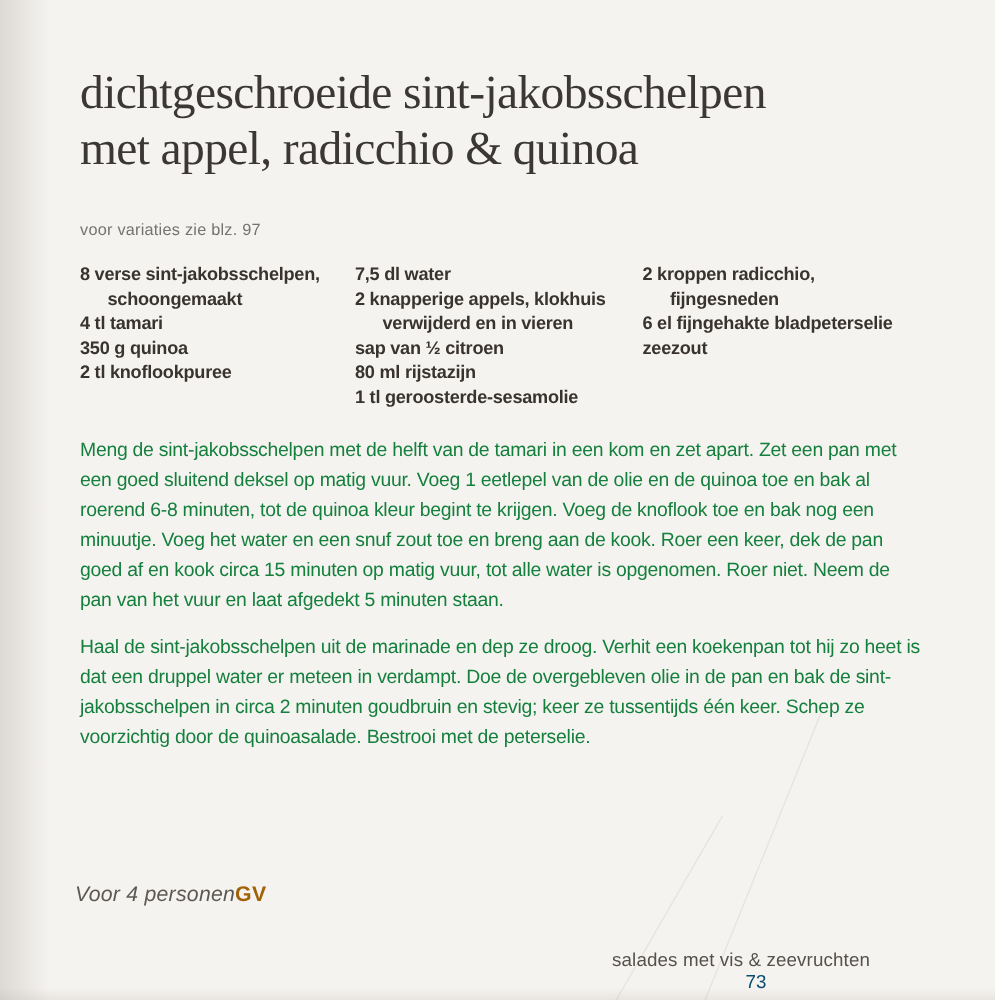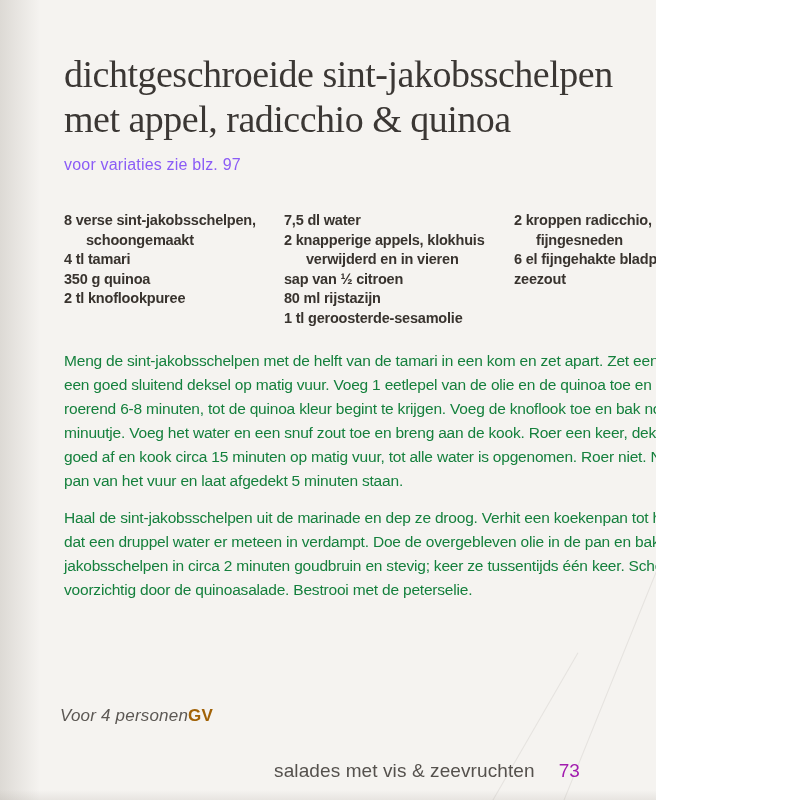--- a/index.html
+++ b/index.html
@@ -1,18 +1,18 @@
 <!DOCTYPE html>
 <html><head>
 <meta charset="utf-8">
 <style>
   html,body{margin:0;padding:0;}
   .page{
     position:relative;
-    width:656px;height:800px;
+    width:796px;height:800px;
     background:#f5f3f0;
     overflow:hidden;
     font-family:"Liberation Sans", sans-serif;
     color:#4a4744;
   }
   .edge-shadow-left{
     position:absolute;left:0;top:0;bottom:0;width:40px;
     background:linear-gradient(to right, rgba(148,141,131,0.25), rgba(148,141,131,0.0));
     pointer-events:none;
   }
@@ -30,22 +30,22 @@
 
   .recipe-title{
     position:absolute;left:64px;top:52px;width:690px;
     font-family:"Liberation Serif", serif;
     font-weight:400;
     font-size:38px;line-height:45px;
     letter-spacing:-0.5px;
     color:#3b3734;
   }
   .subtitle{
-    position:absolute;left:64px;top:156px;width:600px;
-    font-size:16px;color:#8b5cf6;
+    position:absolute;left:64px;top:176px;width:600px;
+    font-size:13px;color:#737373;
     letter-spacing:0.2px;
   }
   .ingredients{
     position:absolute;left:64px;top:211px;width:690px;
     display:flex;
     font-weight:bold;
     font-size:14.5px;line-height:19.5px;
     letter-spacing:-0.2px;
     color:#38332e;
   }
@@ -67,26 +67,27 @@
     display:flex;align-items:flex-start;
   }
   .serves{
     font-style:italic;font-size:17px;color:#5c5854;letter-spacing:0.2px;
   }
   .dietary{
     font-weight:bold;font-size:17px;color:#a16207;letter-spacing:0.3px;
   }
   .page-footer{
     position:absolute;top:760px;right:76px;
-    font-size:19px;color:#55514d;
+    font-size:15px;color:#55514d;
     display:flex;align-items:center;
     letter-spacing:0.1px;
+    flex-direction:column;
   }
   .footer-section{margin-right:24px;}
-  .footer-pagenum{color:#a21caf;}
+  .footer-pagenum{color:#0c4a6e;}
 </style>
 </head>
 <body>
 
 <div class="page">
   <div class="edge-shadow-left"></div>
   <div class="edge-shadow-bottom"></div>
   <div class="crease crease1"></div>
   <div class="crease crease2"></div>
 

